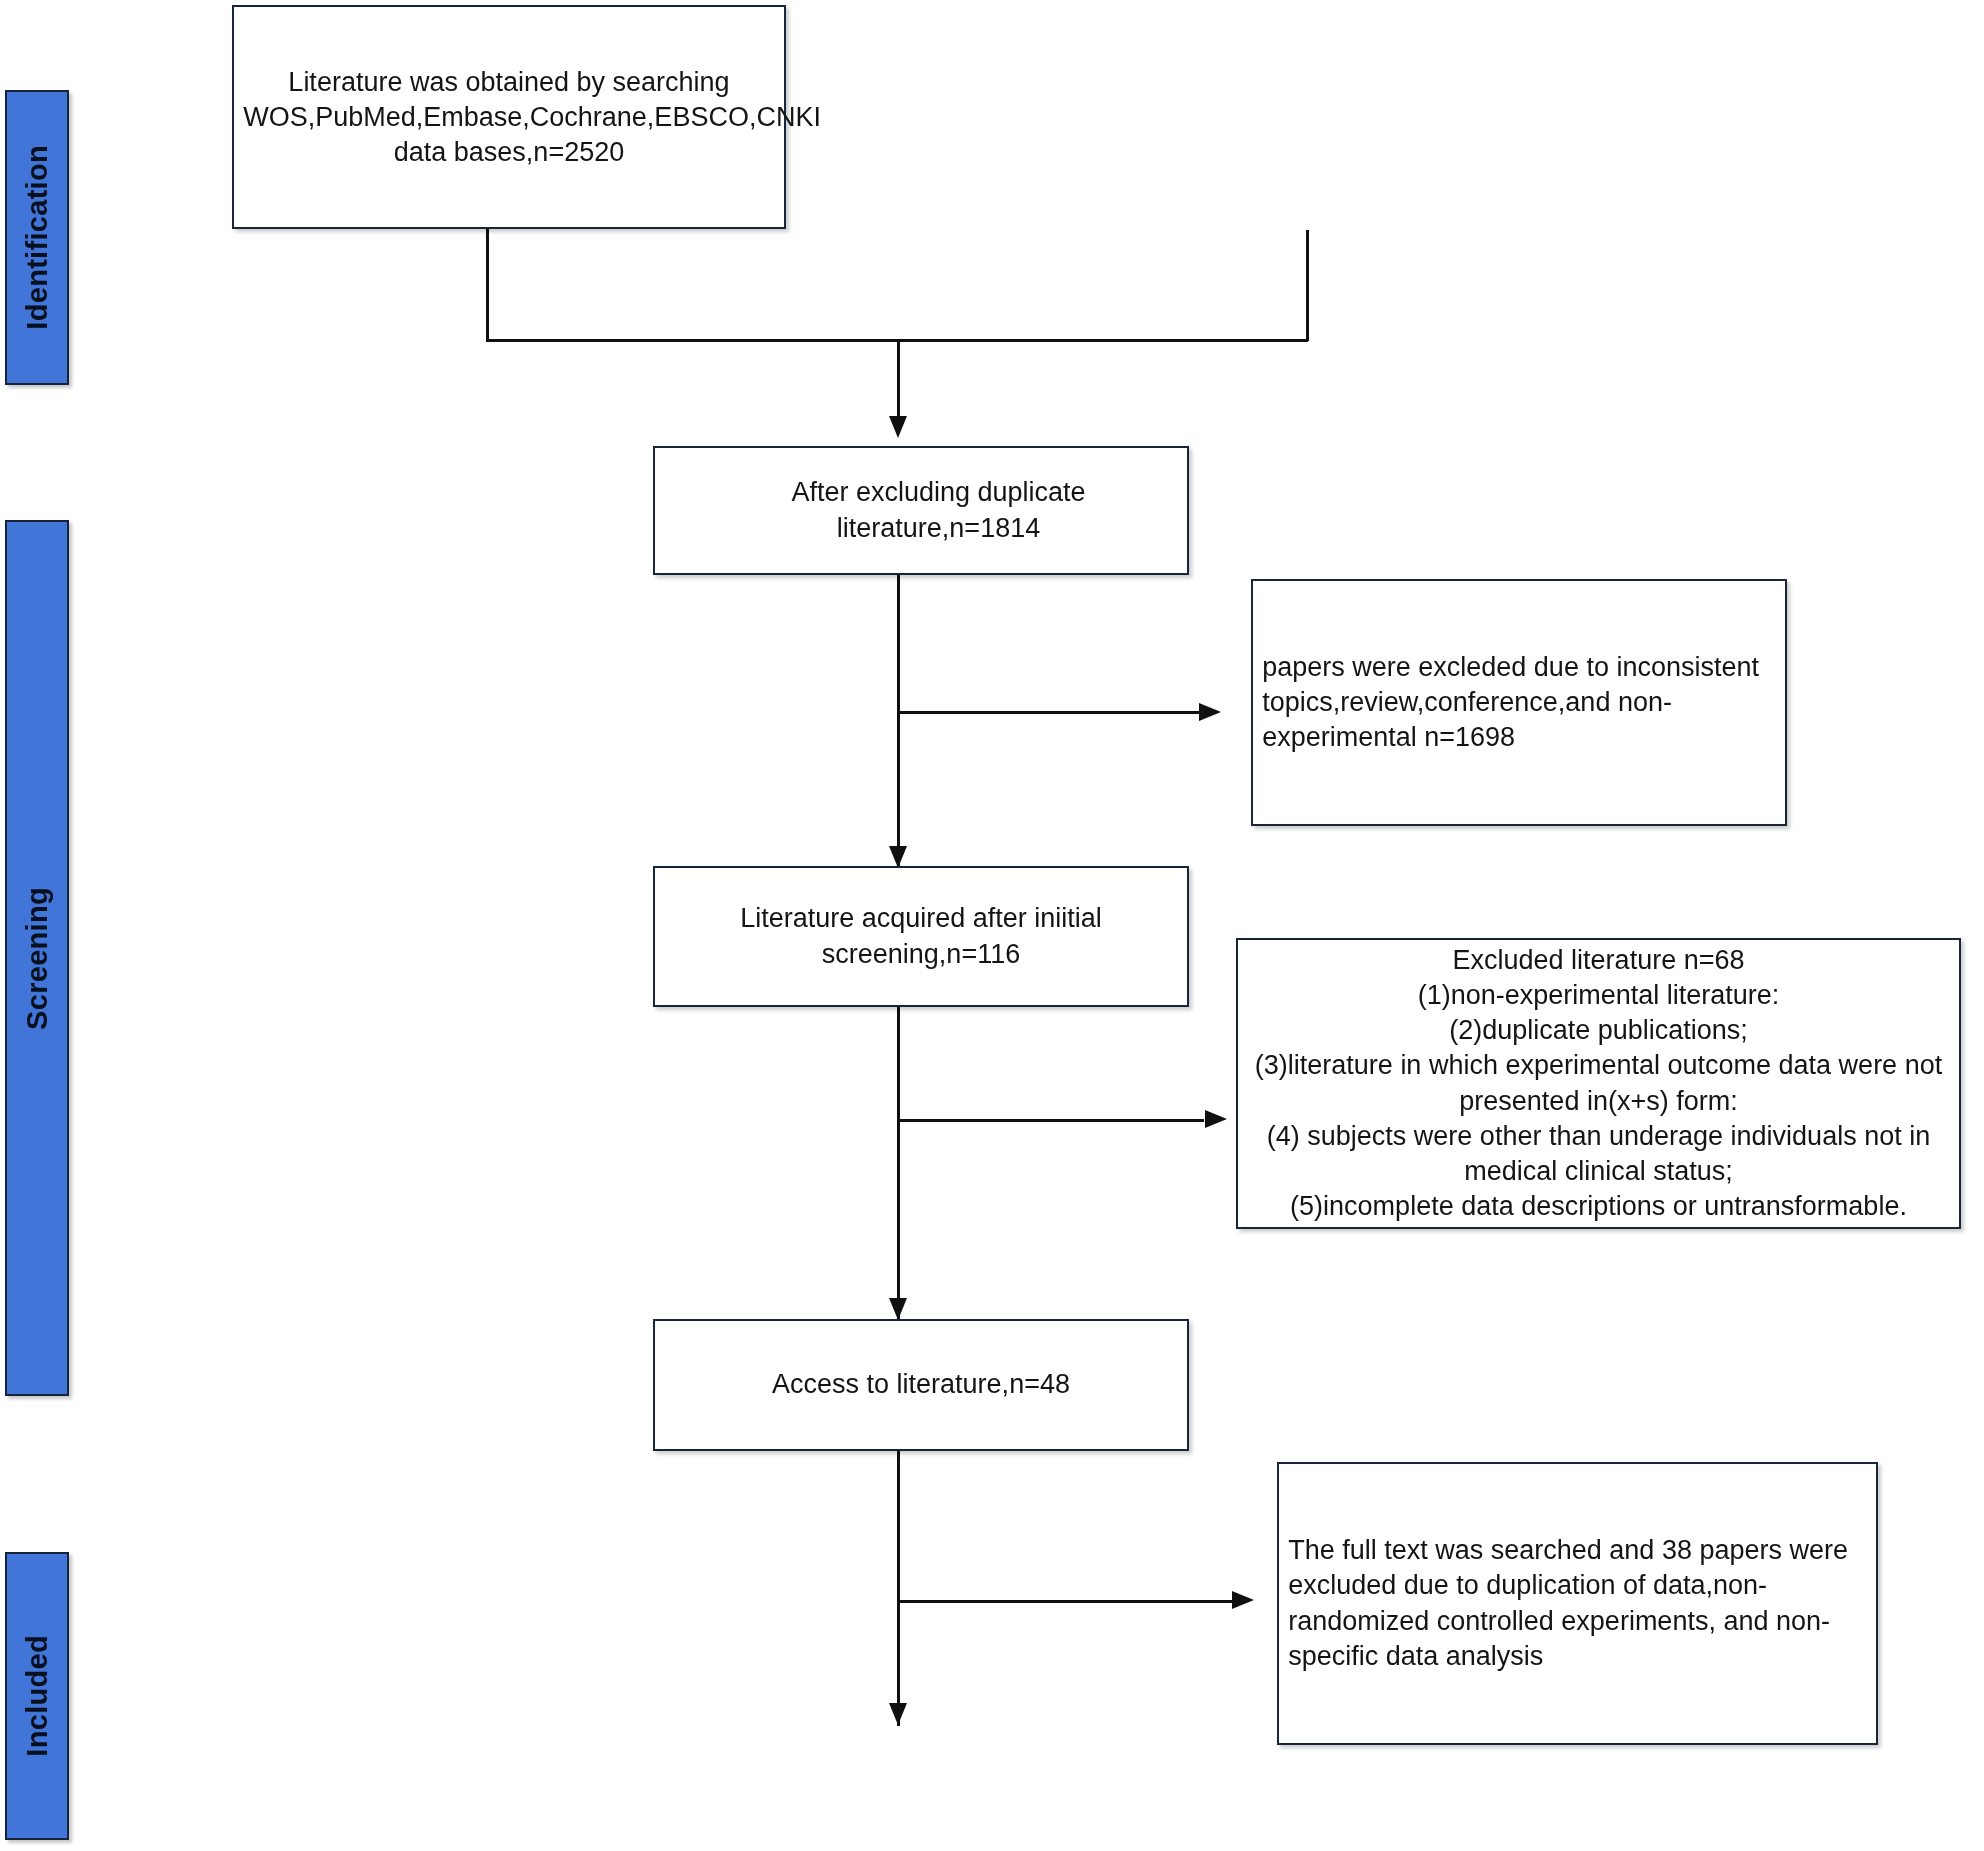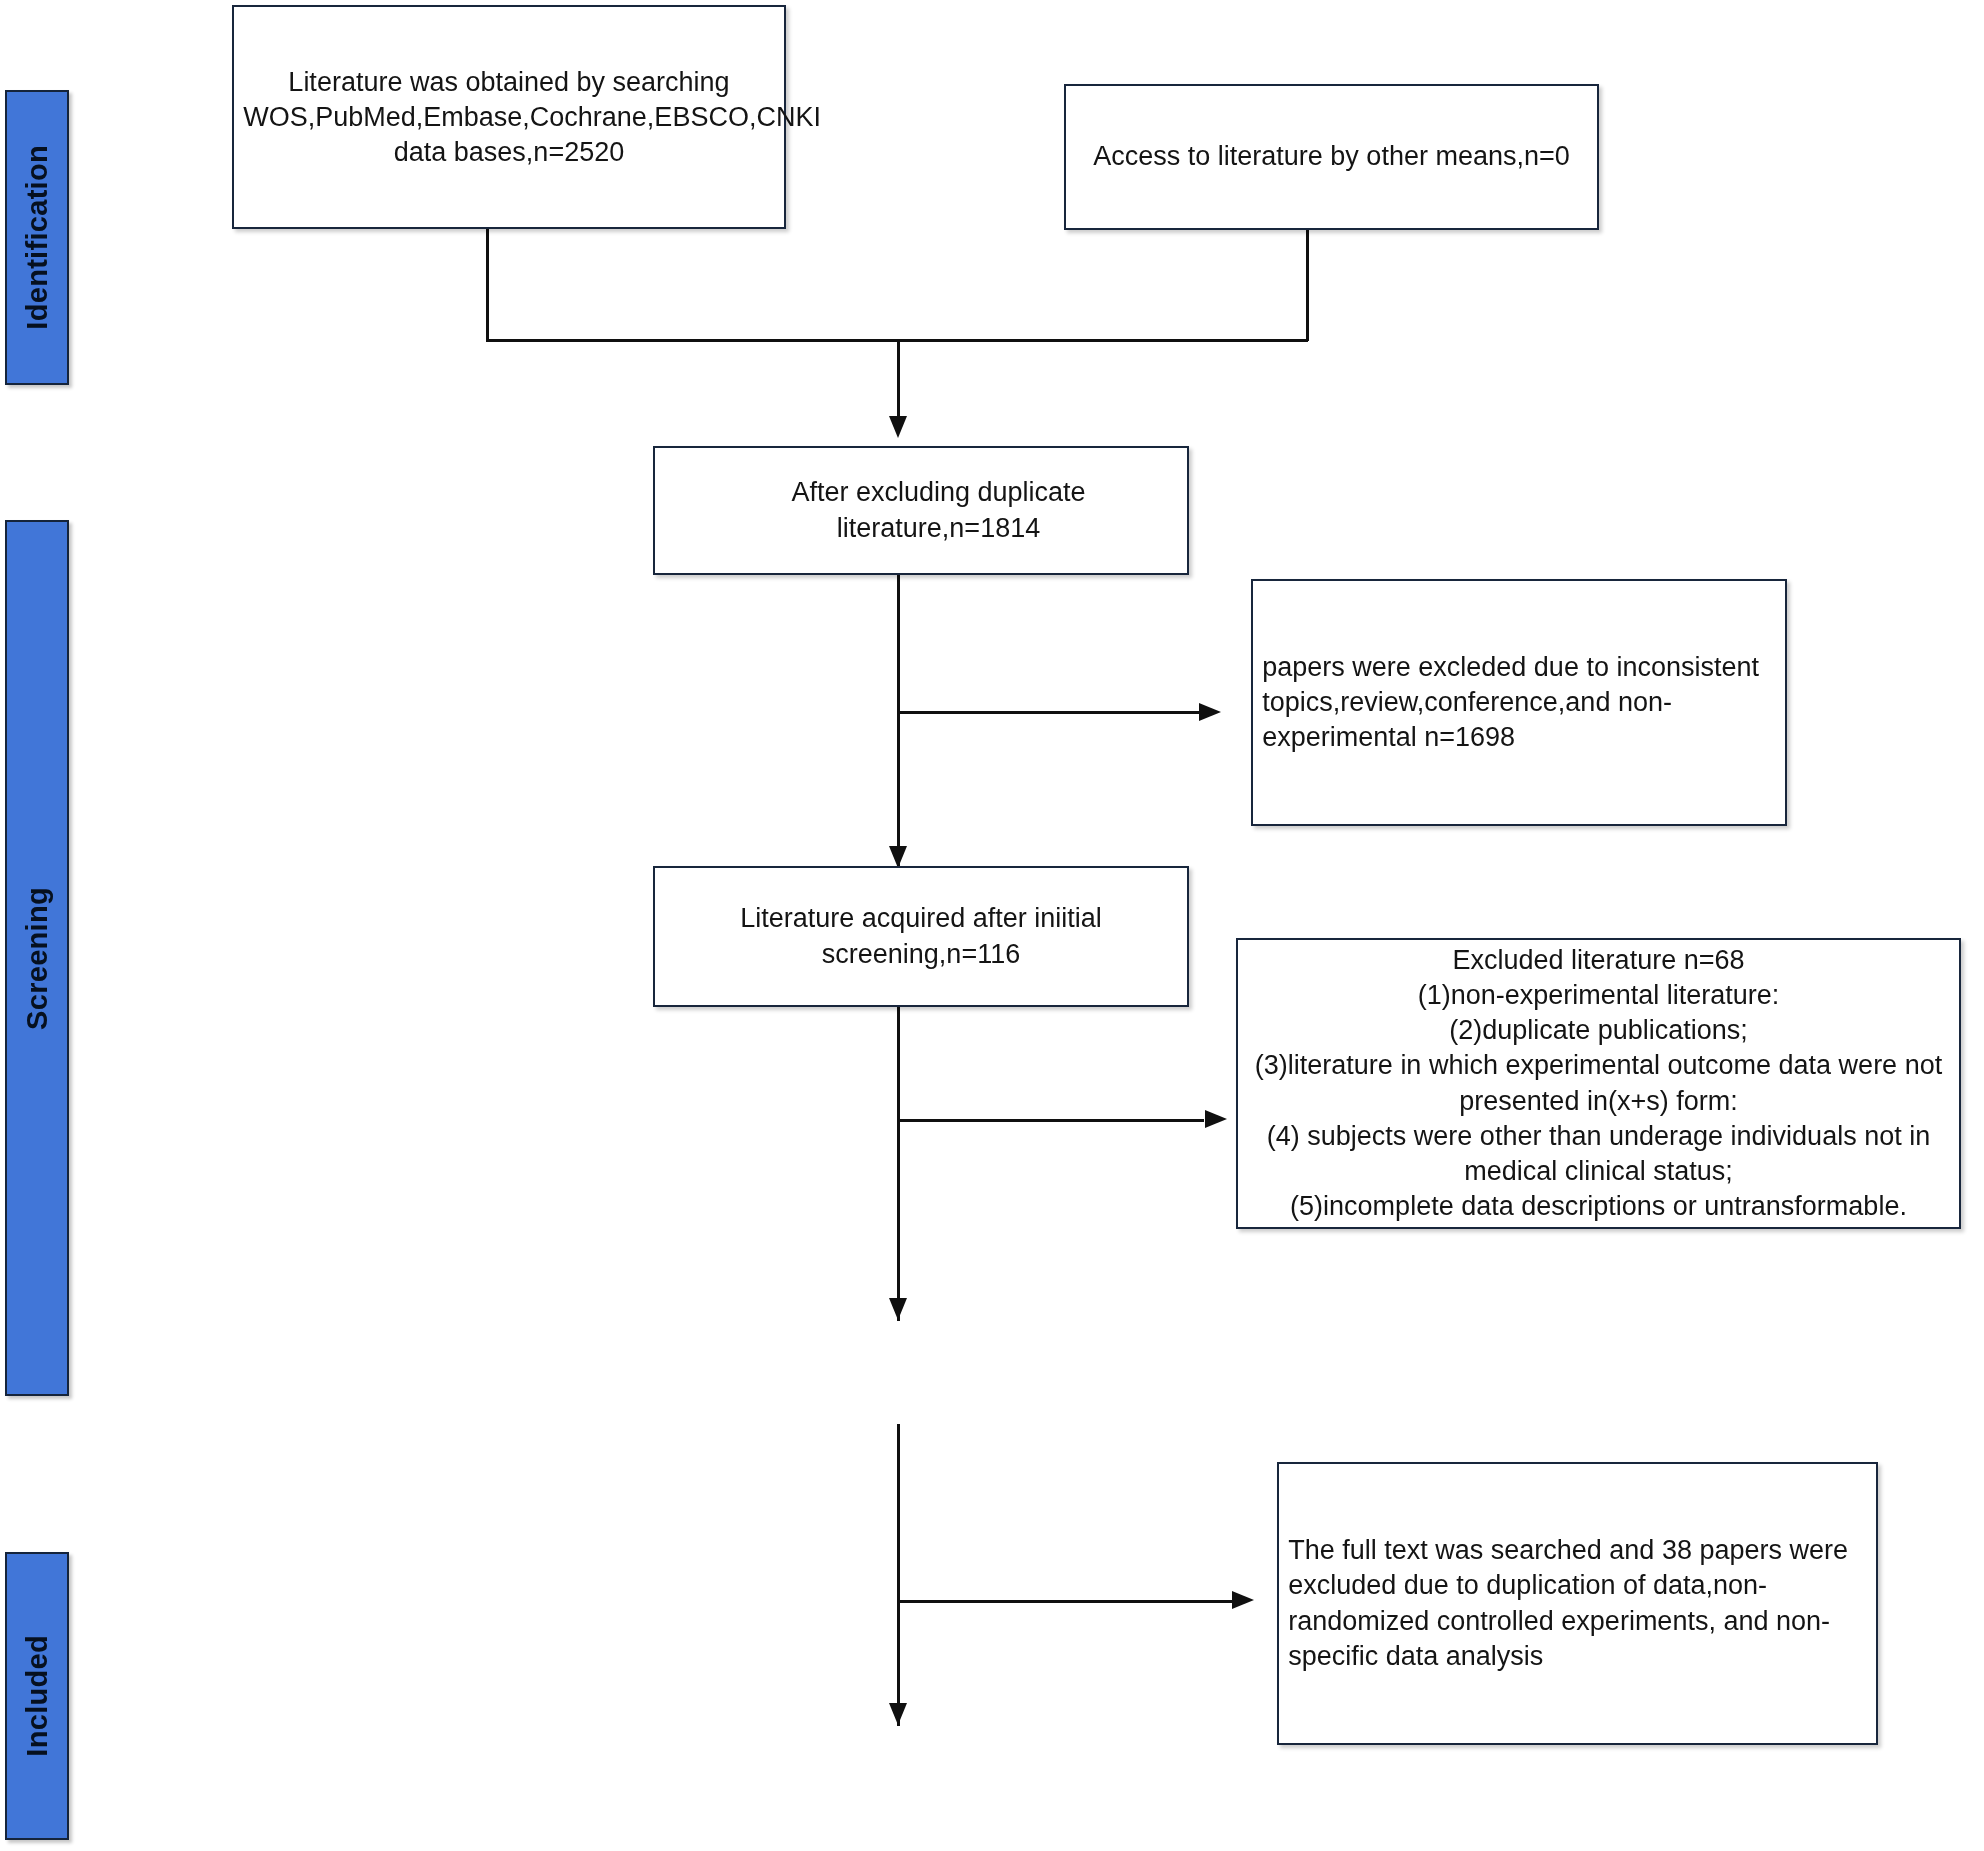--- a/index.html
+++ b/index.html
@@ -127,23 +127,20 @@
   <div class="arrow-down" style="left:889px; top:1703px;"></div>
 
   <div class="hline" style="left:897px; top:1600px; width:335px;"></div>
   <div class="arrow-right" style="left:1232px; top:1591px;"></div>
 
   <div class="flow-box center-text" style="left:210px; top:5.2px; width:554px; height:224px;">
     <div class="box-text">Literature was obtained by searching
 WOS,PubMed,Embase,Cochrane,EBSCO,CNKI data bases,n=2520</div>
   </div>
 
-  <div class="flow-box center-text" style="left:1042px; top:84px; width:535px; height:146px;">
-    <div class="box-text">Access to literature by other means,n=0</div>
-  </div>
 
   <div class="flow-box center-text" style="left:631px; top:446px; width:536px; height:129px;padding-left:35px;">
     <div class="box-text">After excluding duplicate literature,n=1814</div>
   </div>
 
   <div class="flow-box left-text" style="left:1229px; top:579px; width:536px; height:247px;">
     <div class="box-text">papers were excleded due to inconsistent topics,review,conference,and non-experimental n=1698</div>
   </div>
 
   <div class="flow-box center-text" style="left:631px; top:866px; width:536px; height:141px;">
@@ -152,20 +149,23 @@
 
   <div class="flow-box center-text" style="left:1214px; top:938px; width:725px; height:291px;">
     <div class="box-text">Excluded literature n=68
 (1)non-experimental literature:
 (2)duplicate publications;
 (3)literature in which experimental outcome data were not presented in(x+s) form:
 (4) subjects were other than underage individuals not in medical clinical status;
 (5)incomplete data descriptions or untransformable.</div>
   </div>
 
+  <div class="flow-box center-text" style="left:631px; top:1319px; width:536px; height:132px;">
+    <div class="box-text">Access to literature,n=48</div>
+  </div>
 
   <div class="flow-box left-text" style="left:1255px; top:1462px; width:601px; height:283px;">
     <div class="box-text">The full text was searched and 38 papers were excluded due to duplication of data,non-randomized controlled experiments, and non-specific data analysis</div>
   </div>
 
 
 </div>
 
 
 </body></html>

